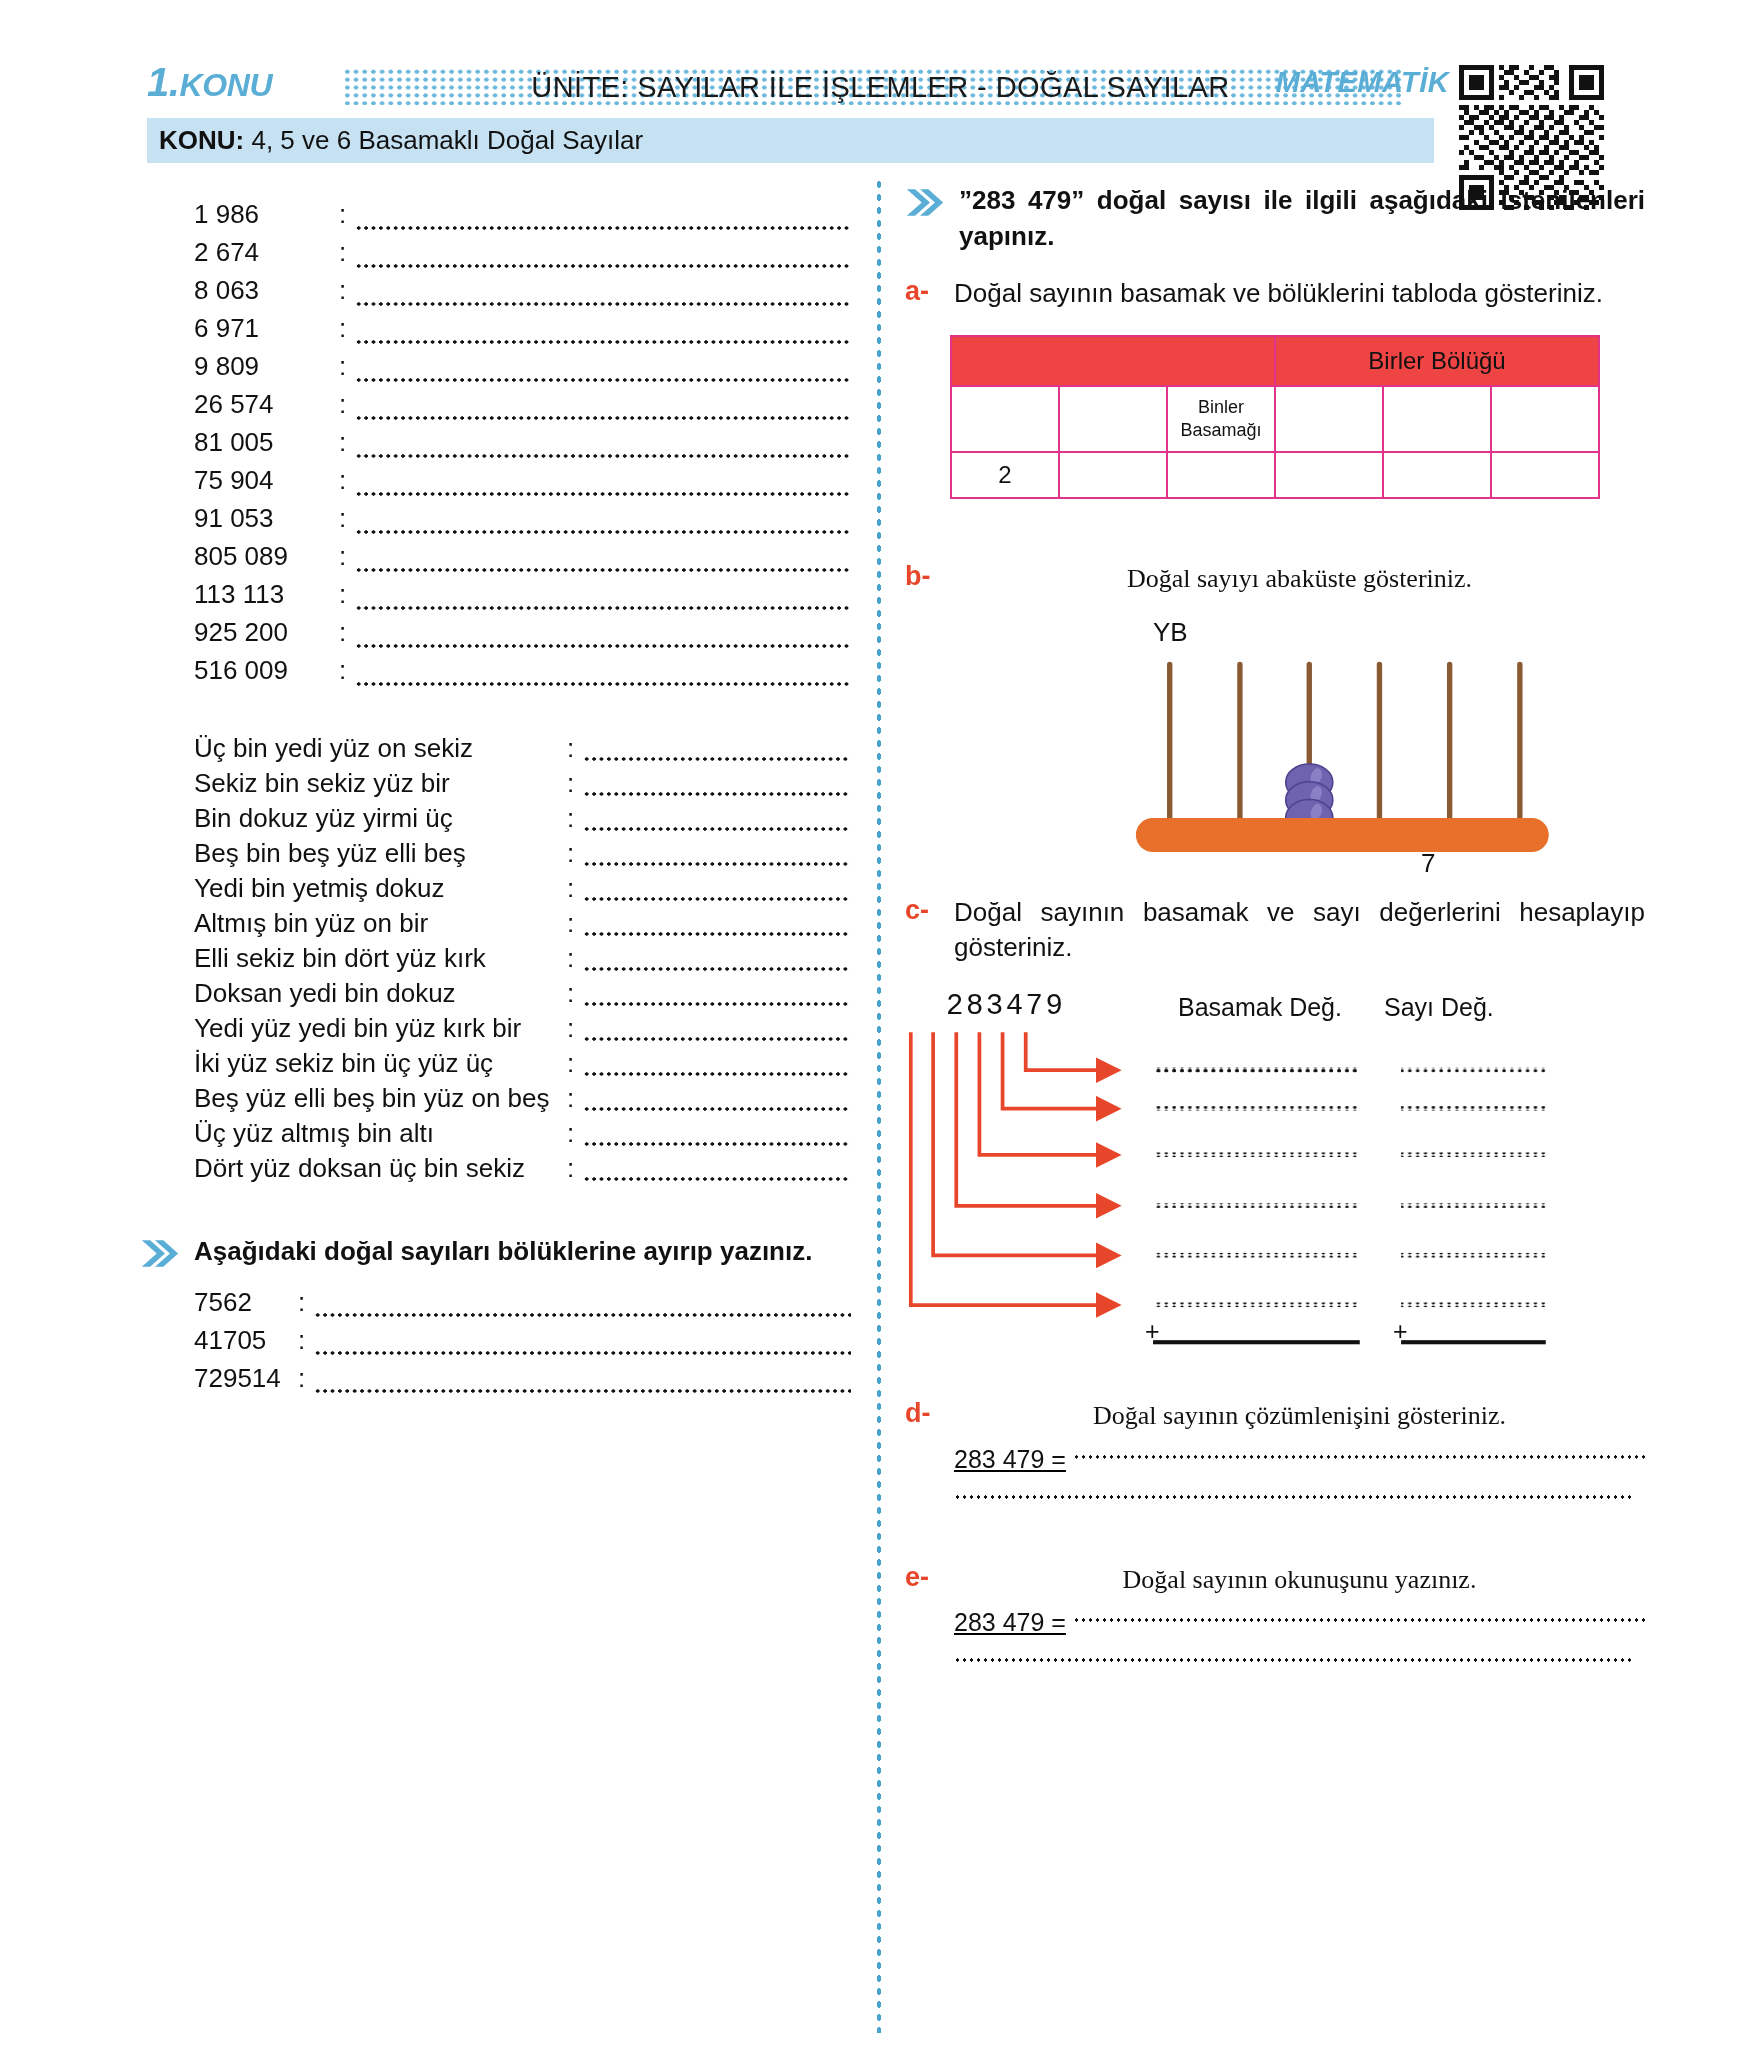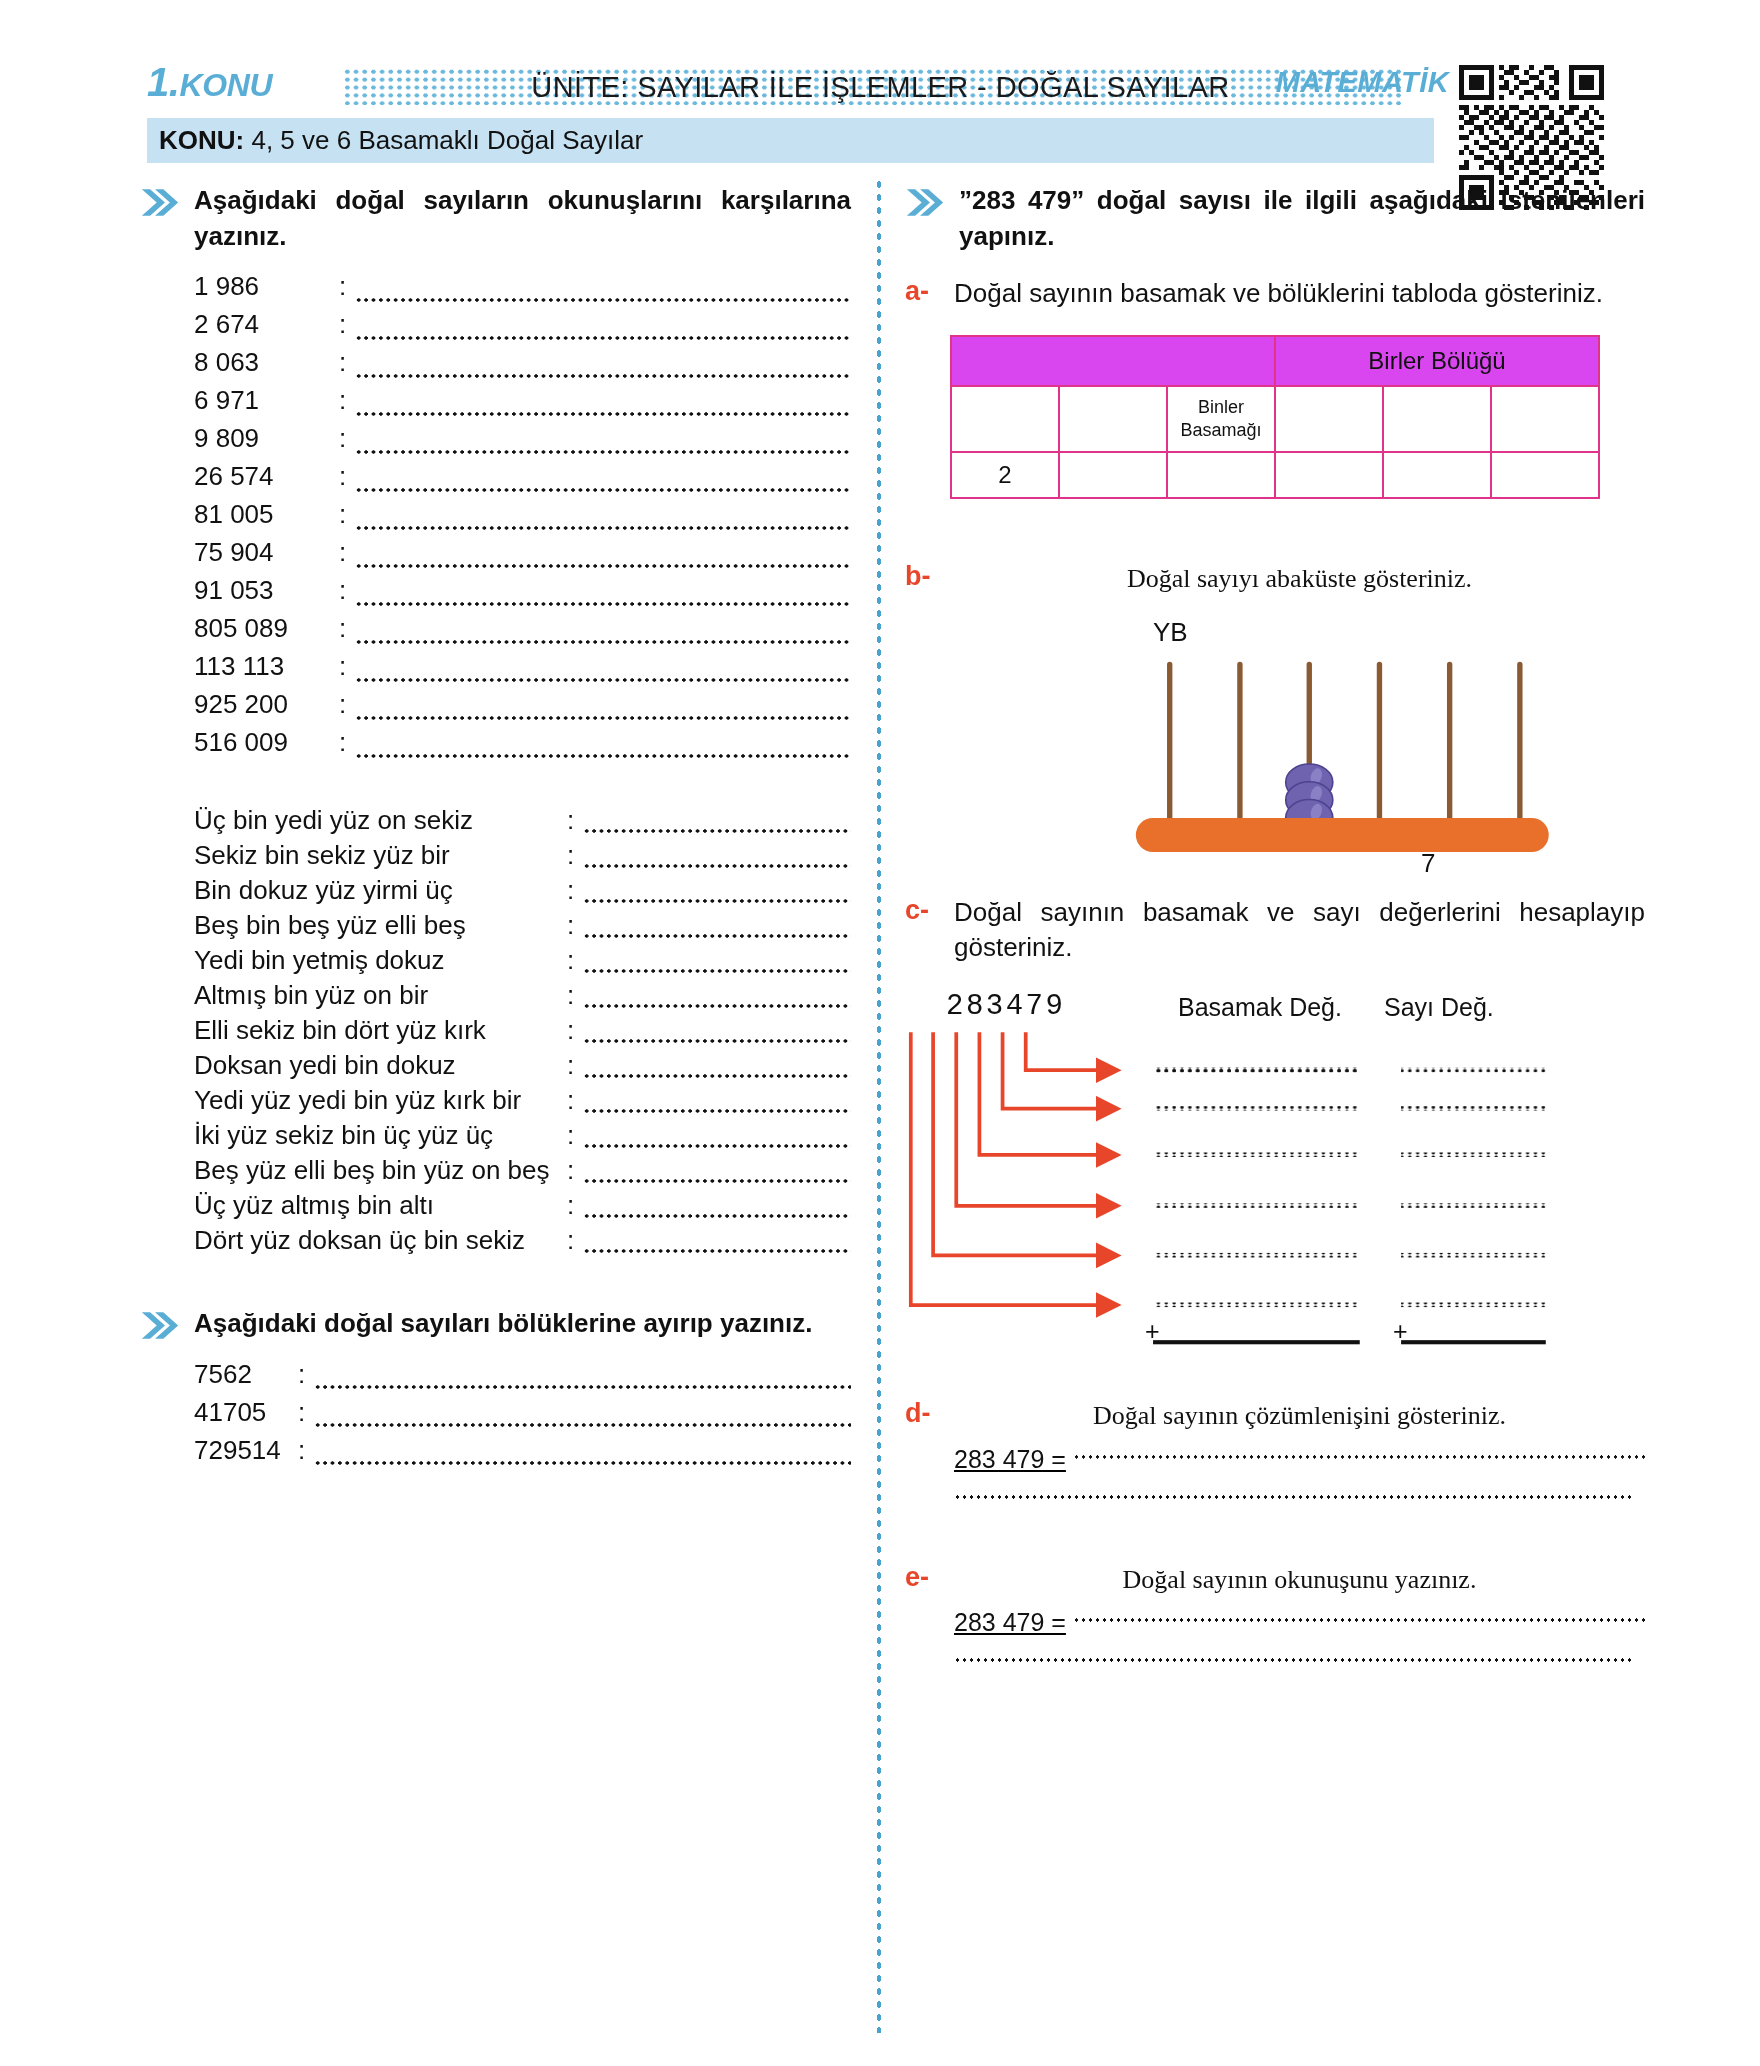--- a/index.html
+++ b/index.html
@@ -98,21 +98,21 @@
 
   
   .pv-table {
     margin:24px 0 0 45px; width:650px;
     border-collapse:collapse; table-layout:fixed;
   }
   .pv-table td {
     border:2.1px solid #e0338a; height:41px; text-align:center;
     vertical-align:middle; font-size:19px; color:#111; padding:1.7px;
   }
-  .pv-table tr.r1 td { height:50px; background:#d946ef; font-size:24px; }
+  .pv-table tr.r1 td { height:50px; background:#ef4444; font-size:24px; }
   .pv-table tr.r2 td { height:66px; line-height:23px; font-size:18px; }
   .pv-table tr.r3 td { height:46px; font-size:24px; }
 
   
   .abacus-wrap { position:relative; margin:21.5px 0 0 0; height:256px; }
   .yb-label {
     position:absolute; left:248px; top:0px; font-size:26px; color:#111;
   }
 
   
@@ -383,29 +383,20 @@
       <b>KONU:</b>
       <span>4, 5 ve 6 Basamaklı Doğal Sayılar</span>
     </div>
   </div>
 
   <div class="divider"></div>
 
   <div class="col-left">
 
     <div class="q">
-      <div class="q-head">
-        <span class="chev">
-          <svg width="40" height="33" viewBox="0 0 96 80">
-            <path d="M4 8 L40 40 L4 72 L24 72 L60 40 L24 8 Z" fill="#5aaed6"></path>
-            <path d="M36 8 L72 40 L36 72 L56 72 L92 40 L56 8 Z" fill="#5aaed6"></path>
-          </svg>
-        </span>
-        <div class="q-text">Aşağıdaki doğal sayıların okunuşlarını karşılarına yazınız.</div>
-      </div>
       <div class="alist num">
         <div class="arow">
             <span class="lbl">1 986</span>
             <span class="colon">:</span>
             <span class="dots"></span>
           </div>
         <div class="arow">
             <span class="lbl">2 674</span>
             <span class="colon">:</span>
             <span class="dots"></span>

